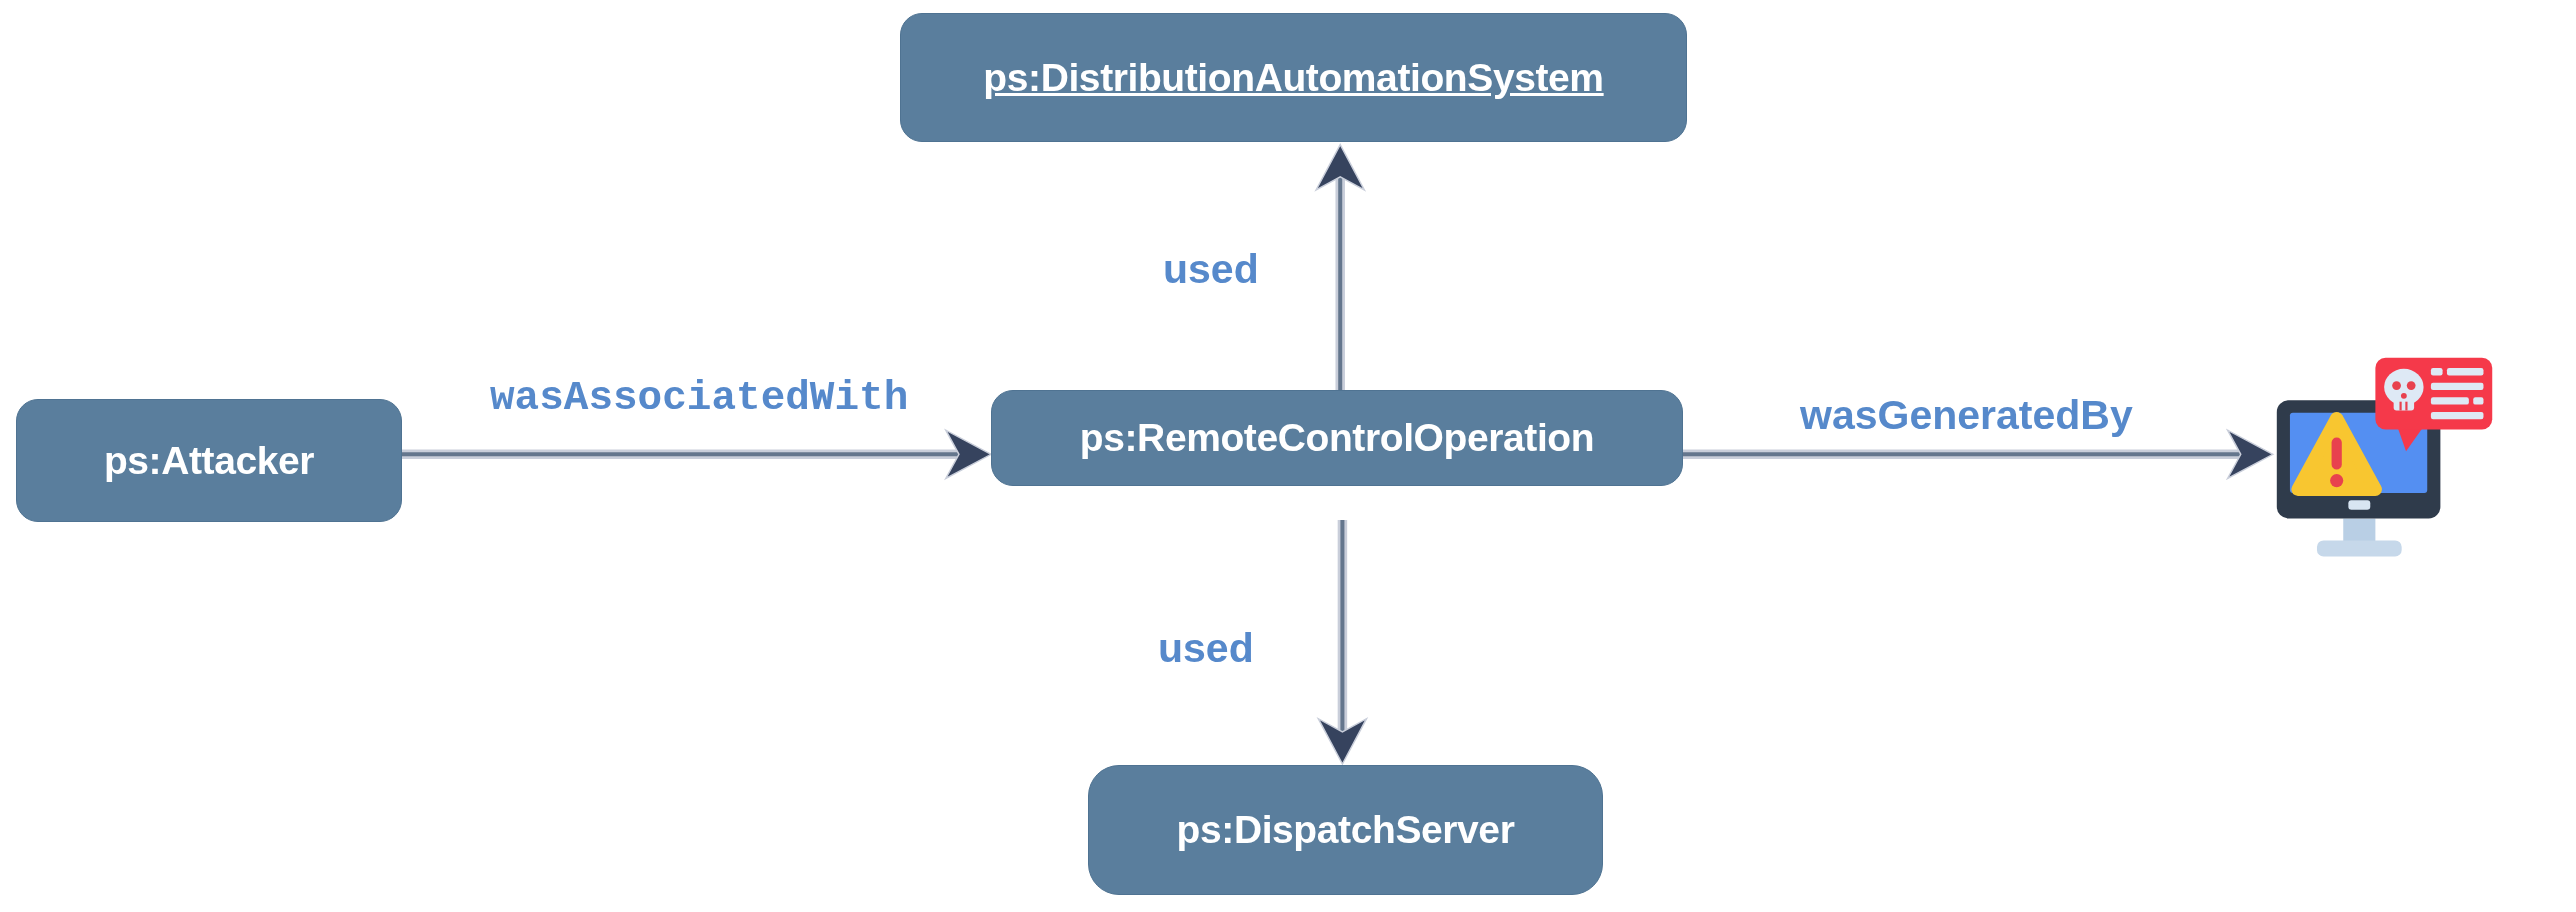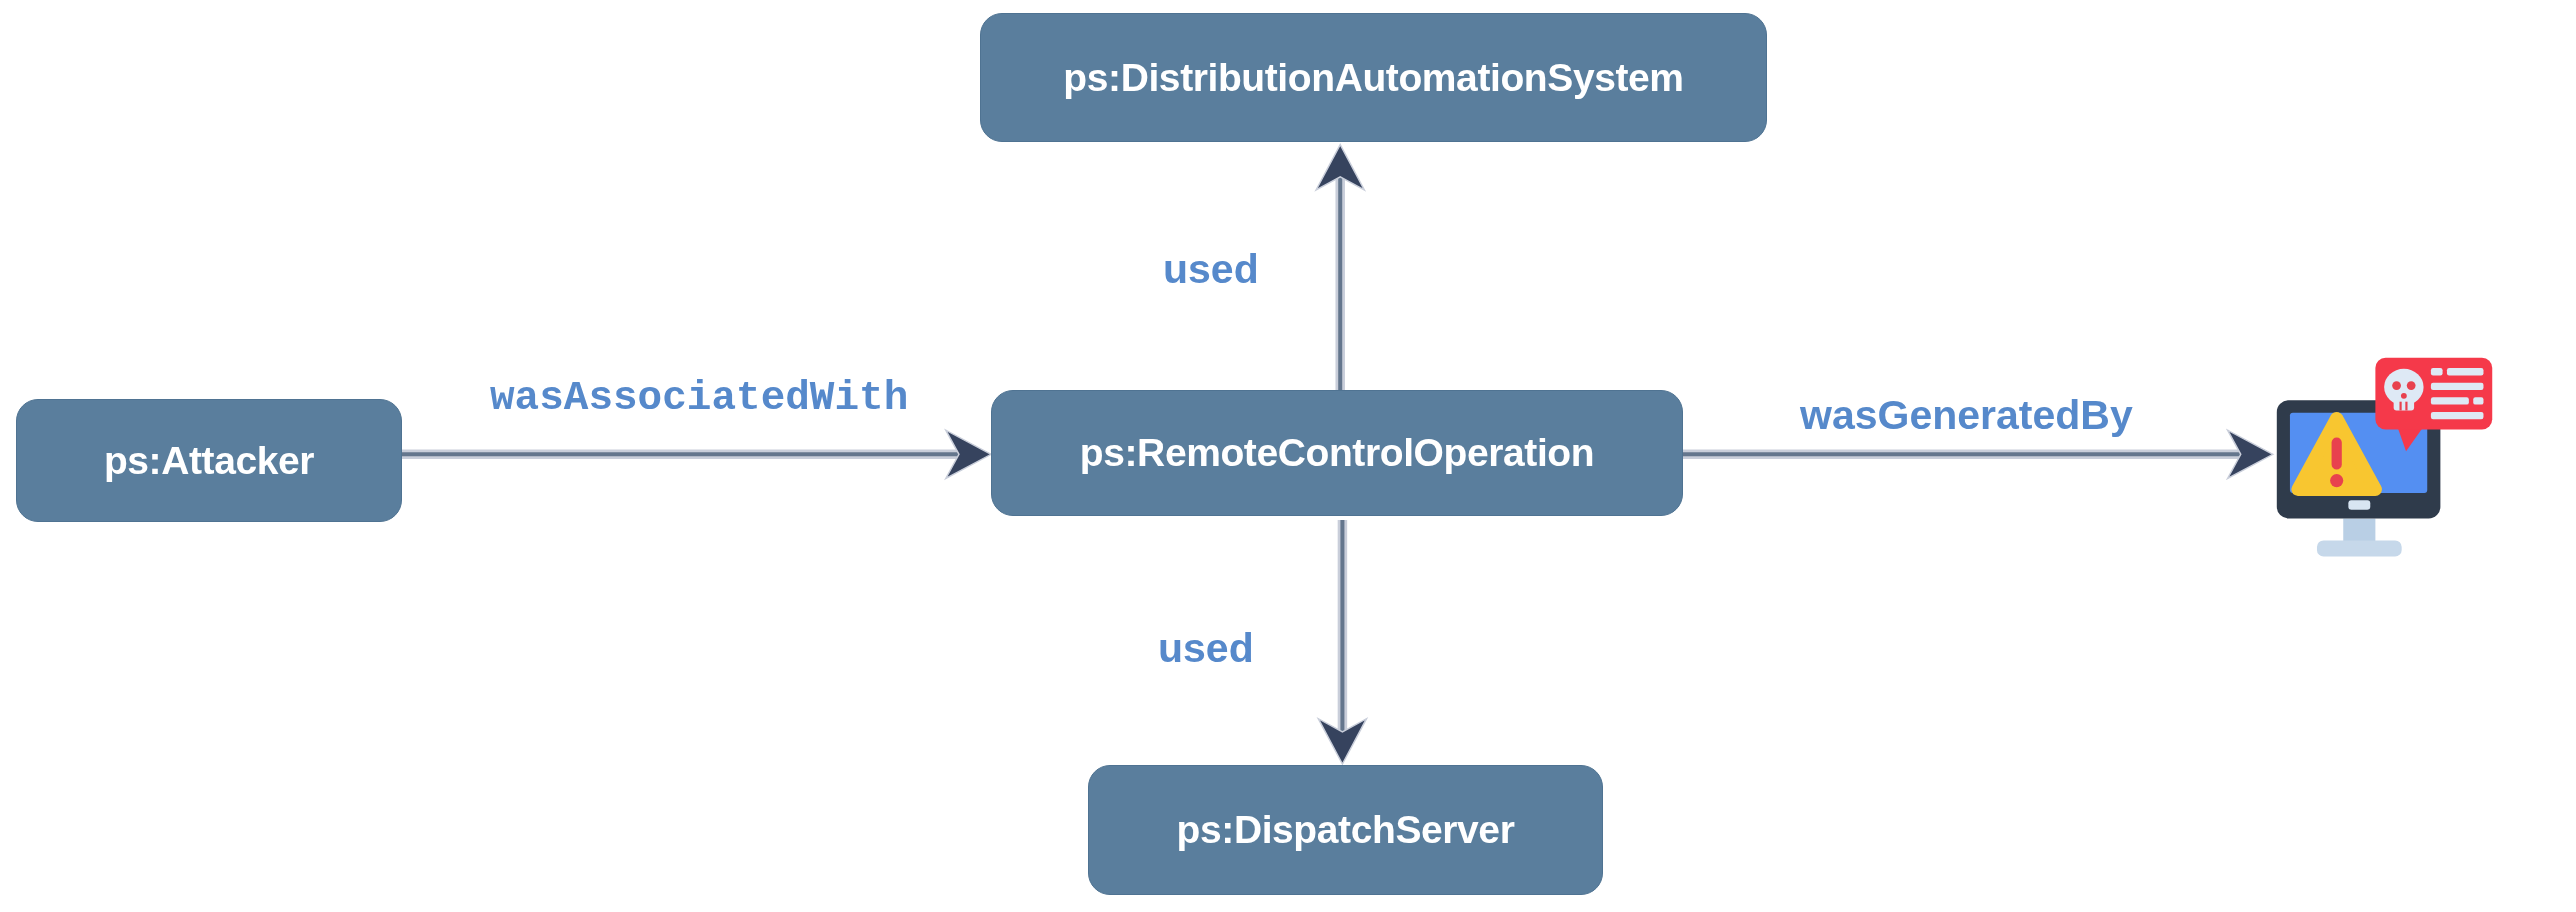--- a/index.html
+++ b/index.html
@@ -21,23 +21,23 @@
   .halo{stroke:var(--edge-halo);stroke-width:13px;fill:none;}
   .core{stroke:var(--edge-line);stroke-width:5.5px;fill:none;}
   .arrow{fill:var(--arrowhead);stroke:var(--edge-halo);stroke-width:2px;}
   .node{
     position:absolute;background:var(--node-fill);border:1.5px solid var(--node-border);
     border-radius:22px;color:var(--node-text);font-weight:700;font-size:39px;
     display:flex;align-items:center;justify-content:center;box-sizing:border-box;
     letter-spacing:-0.4px;white-space:nowrap;
   }
   #node-attacker{left:16px;top:392px;width:386px;height:123px;margin-top:7px;}
-  #node-das{left:980px;top:13px;width:787px;height:129px;}
-  #node-rco{left:991px;top:390px;width:692px;height:126px;}
-  #node-ds{left:1088px;top:765px;width:515px;height:130px;}
+  #node-das{left:900px;top:13px;width:787px;height:129px;text-decoration:underline;}
+  #node-rco{left:991px;top:390px;width:692px;height:96px;}
+  #node-ds{left:1088px;top:765px;width:515px;height:130px;border-radius:31px;}
   .edge-label{
     position:absolute;color:var(--edge-label);font-weight:700;font-size:41px;
     text-align:left;line-height:44px;white-space:nowrap;
   }
   #label-assoc{left:490px;top:376px;width:424px;font-family:Liberation Mono, monospace;}
   #label-used-top{left:1163px;top:247px;width:146px;}
   #label-used-bottom{left:1158px;top:626px;width:146px;}
   #label-gen{left:1800px;top:393px;width:365px;}
   .caption{
     position:absolute;left:2203px;top:584px;width:365px;text-align:center;

